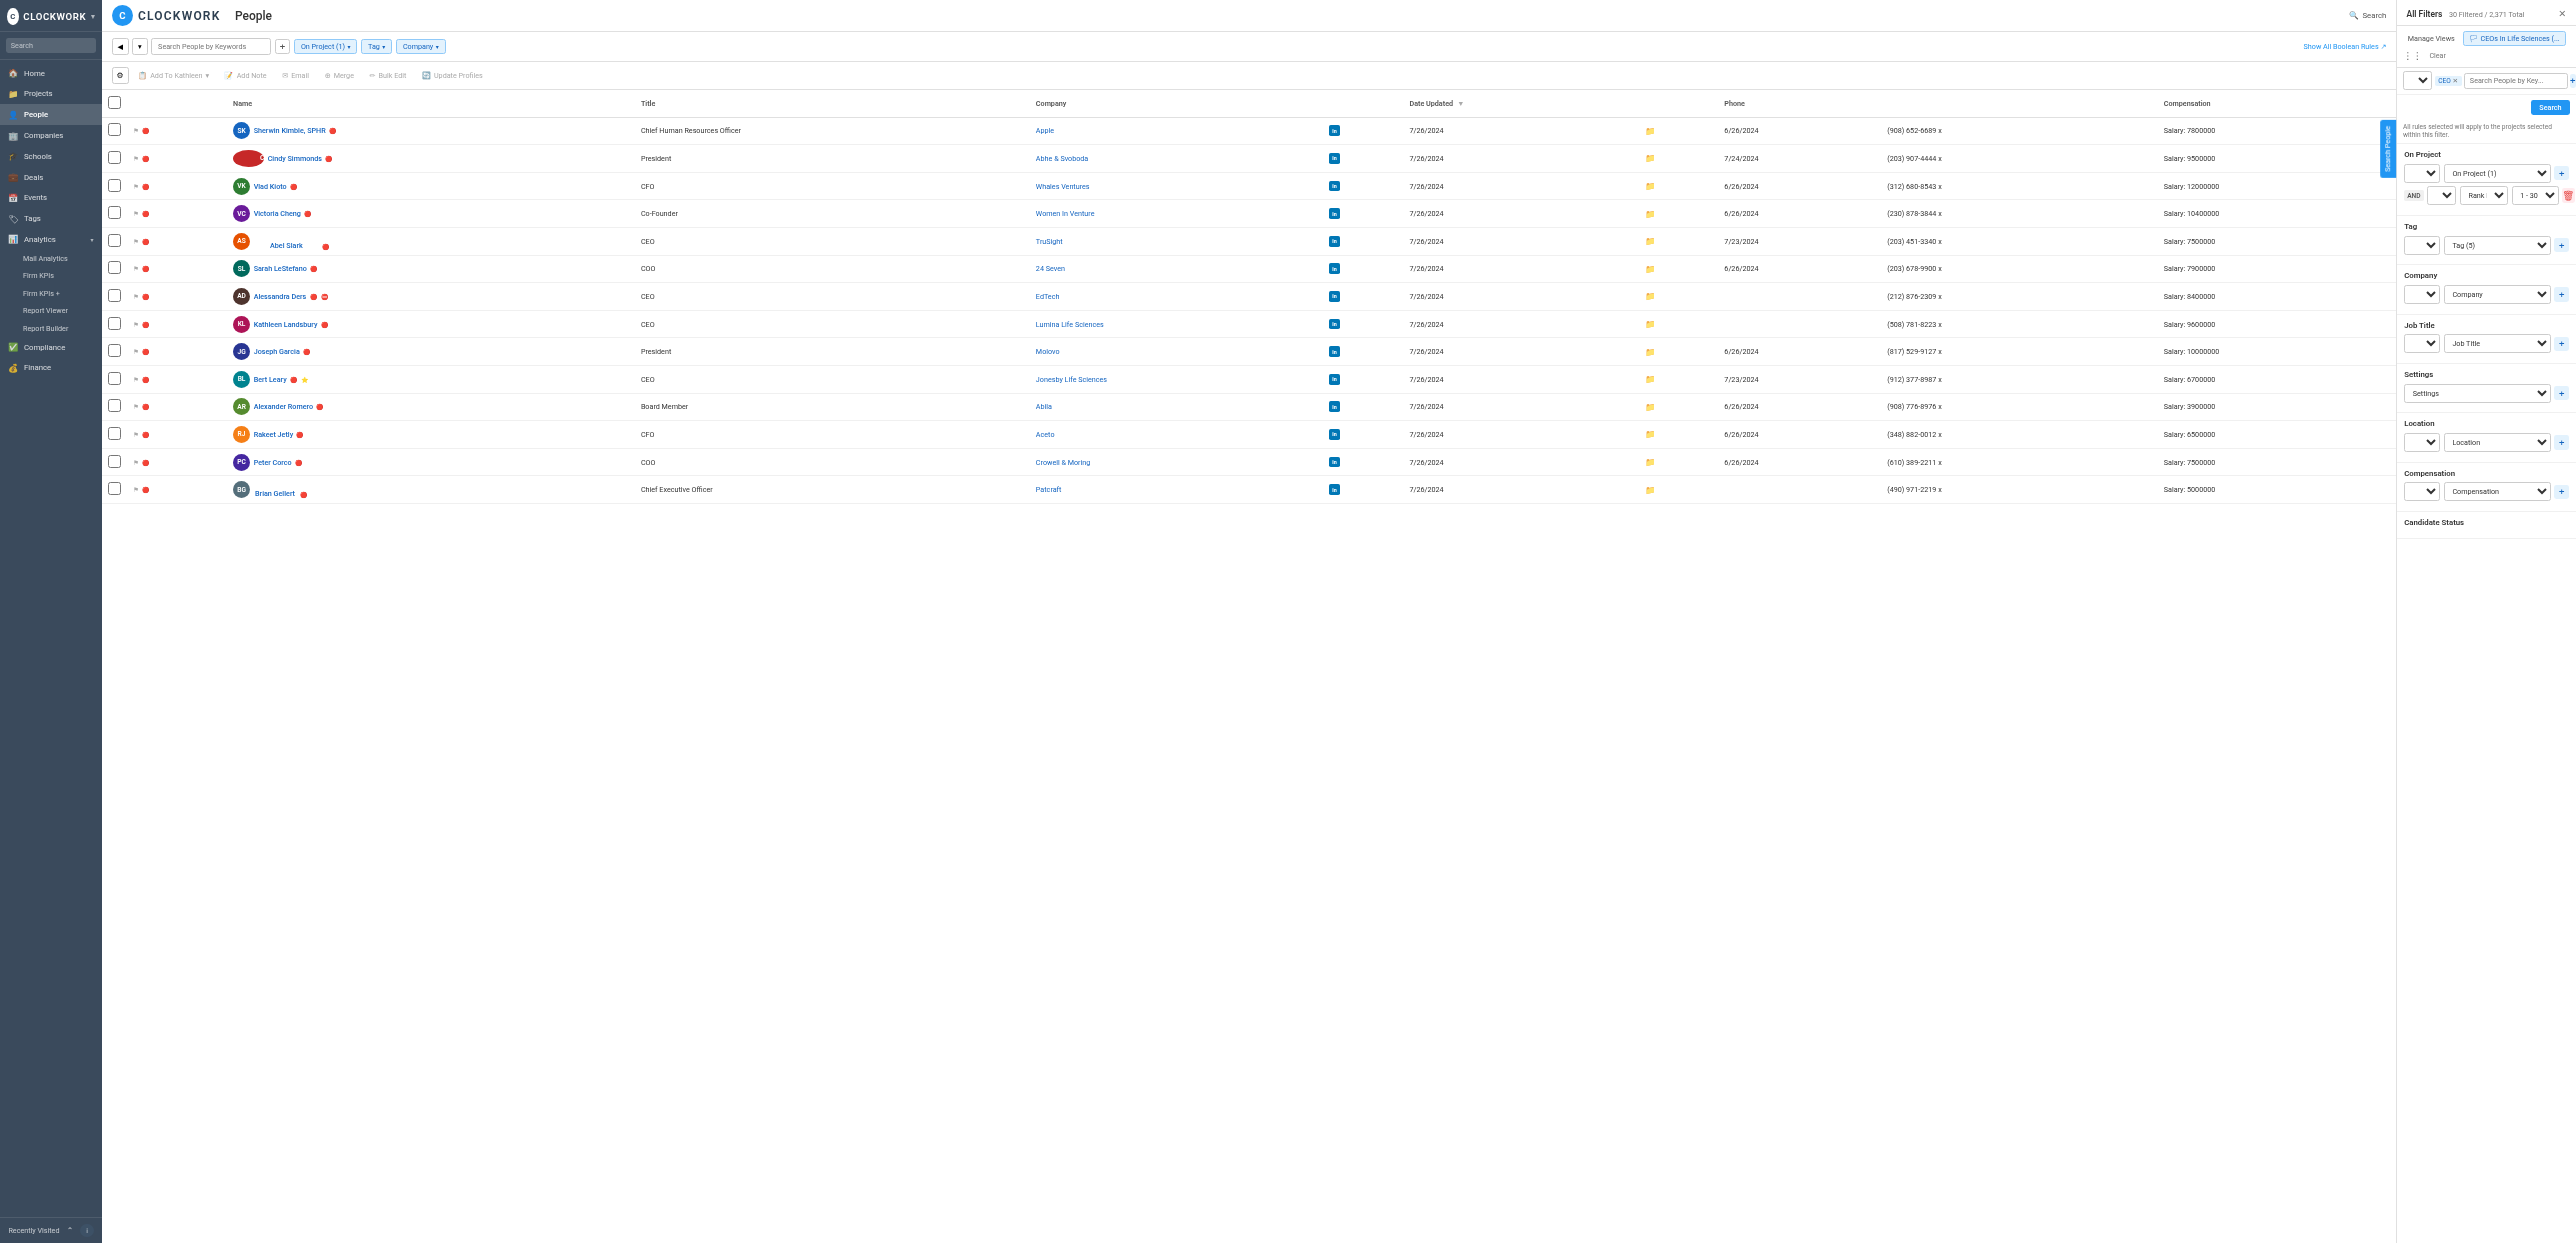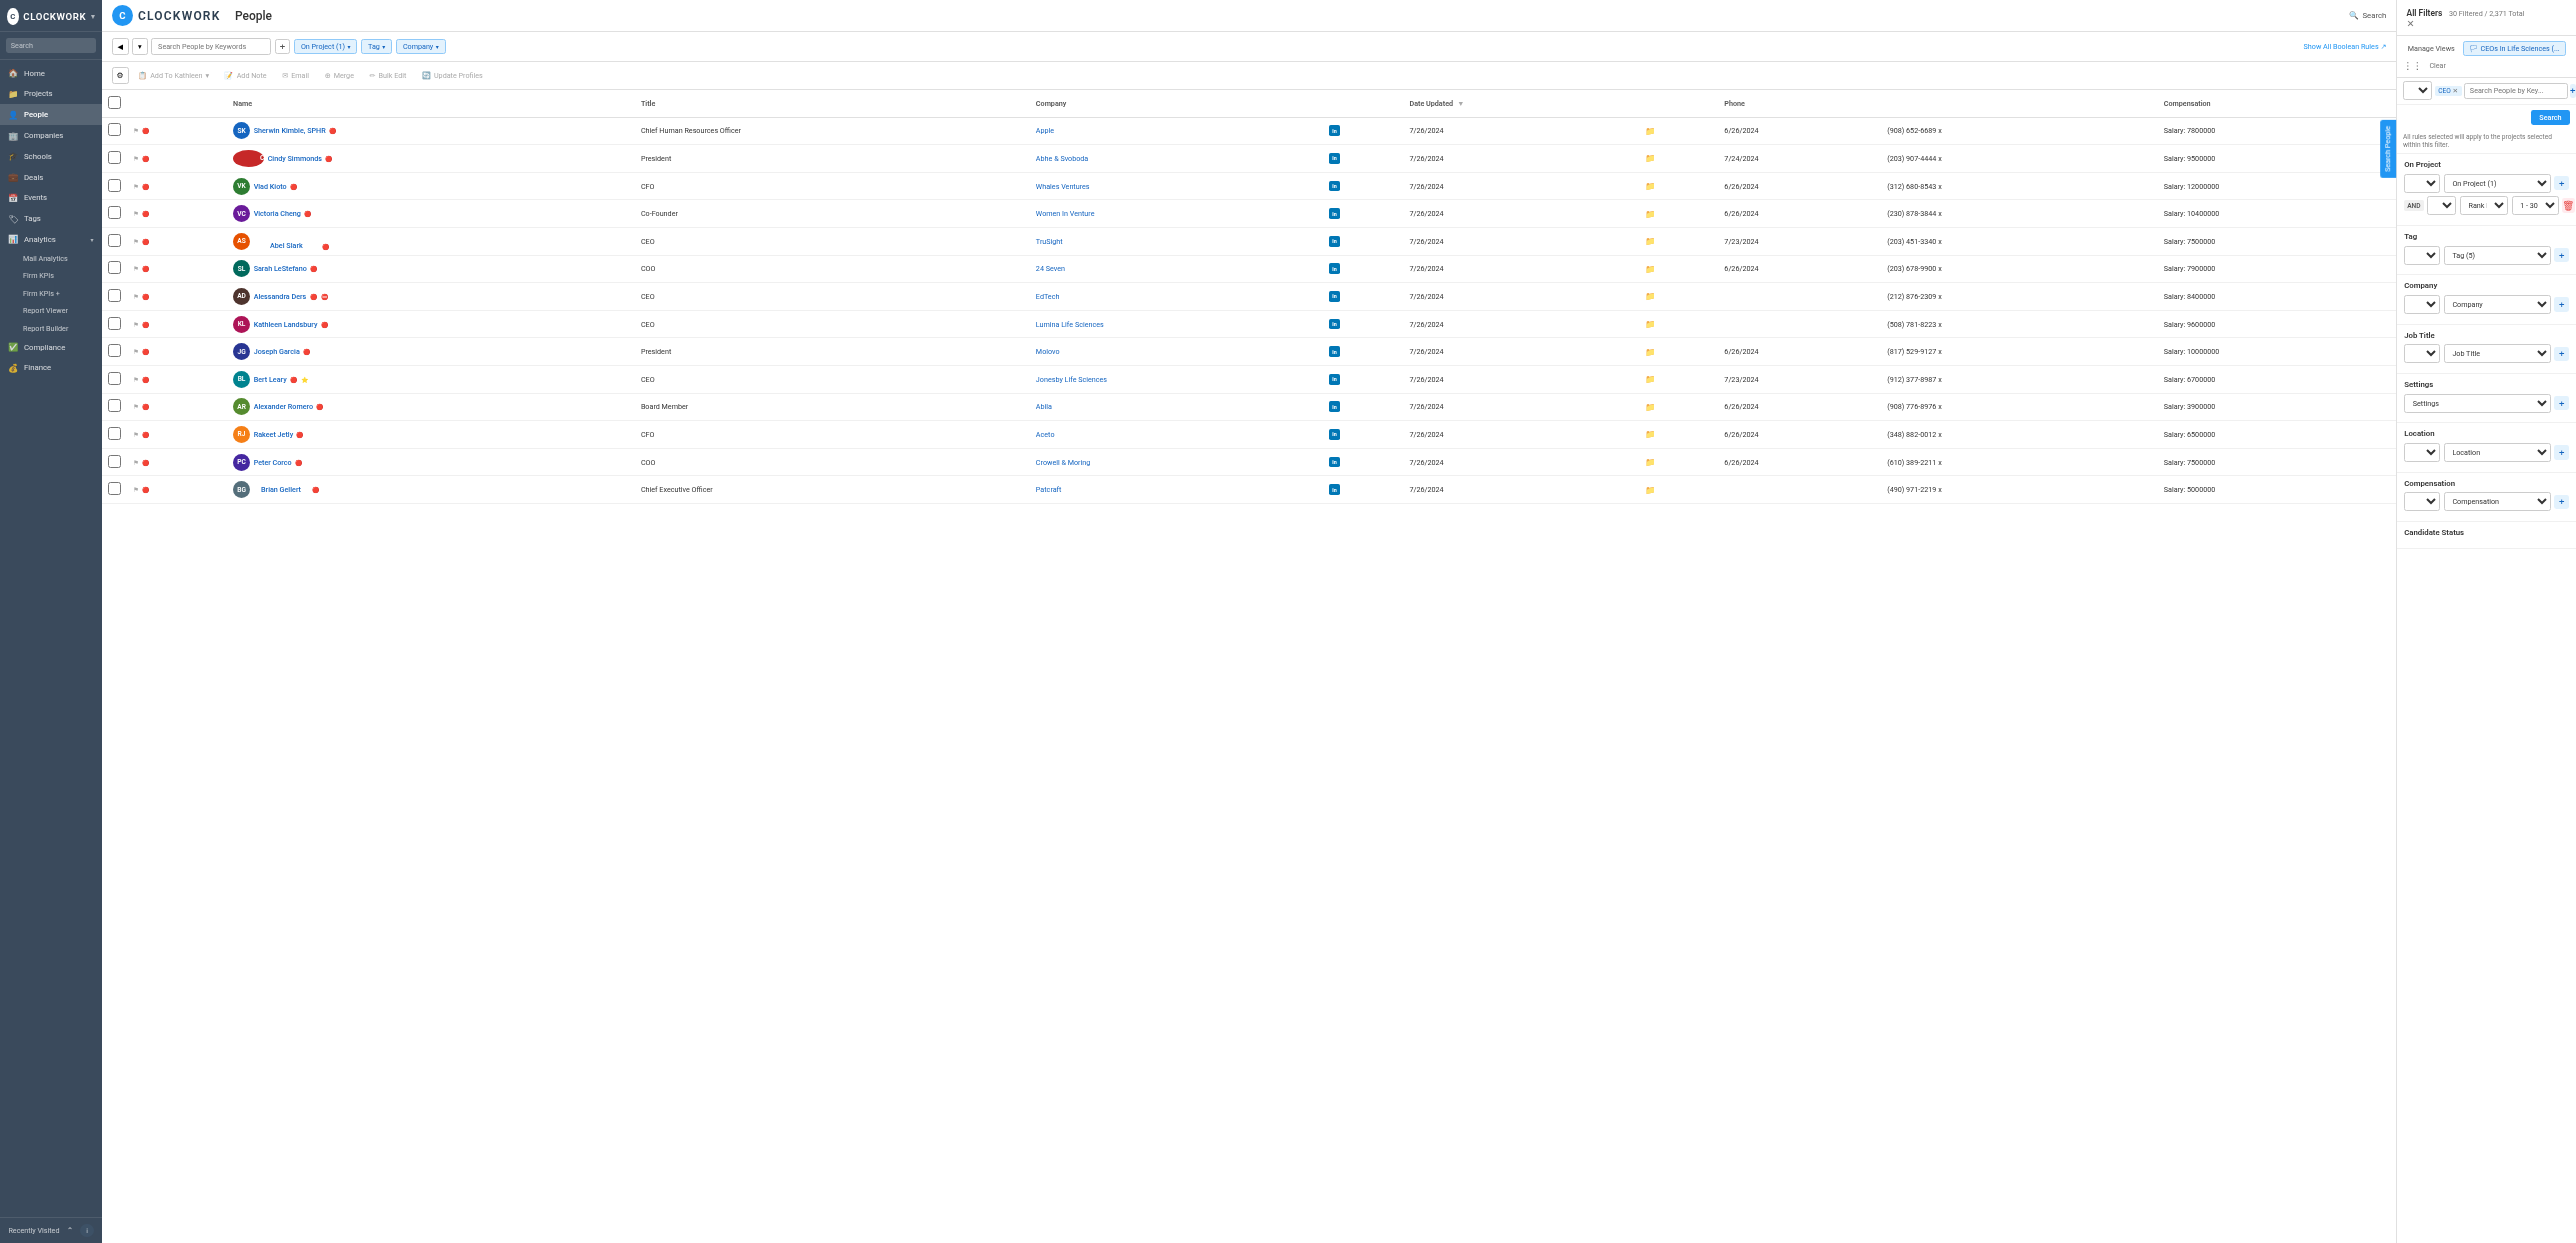--- a/index.html
+++ b/index.html
@@ -247,24 +247,23 @@
     .right-panel {
       width: 180px;
       background: white;
       border-left: 0.6px solid #e0e0e0;
       display: flex;
       flex-direction: column;
       overflow-y: auto;
       flex-shrink: 0;
     }
     .panel-header {
-      display: flex; align-items: flex-start; justify-content: space-between;
+      display: flex; align-items: flex-end; justify-content: space-between;
       padding: 8.4px 9.6px 6px;
       border-bottom: 0.6px solid #e0e0e0;
-      flex-direction: column;
     }
     .panel-title { font-size: 8.4px; font-weight: 600; color: #333; }
     .panel-count { font-size: 7.2px; color: #777; }
     .panel-close { cursor: pointer; color: #777; font-size: 9.6px; }
     .panel-toolbar {
       display: flex; align-items: center; gap: 3.6px;
       padding: 4.8px 6px;
       border-bottom: 0.6px solid #e0e0e0;
       flex-wrap: wrap;
     }
@@ -978,21 +977,21 @@
   </tr>
           <tr>
     <td class="col-narrow">
       <input type="checkbox" style="">
     </td>
     <td>
       <span style="color:#aaa;font-size:6.6px;cursor:pointer">⚑</span>
       <span style="color:#e53935;font-size:6px;margin-left:1.2px">🔴</span>
     </td>
     <td>
-      <div style="display:flex;align-items:center;gap:11px">
+      <div style="display:flex;align-items:flex-end;gap:5px">
         <div class="avatar av-gray">BG</div>
         <span class="person-name">Brian Gellert</span>
         <span style="color:#e53935;font-size:6px">🔴</span>
 
       </div>
     </td>
     <td><span>Chief Executive Officer</span></td>
     <td><span style="color:#1565c0;cursor:pointer">Patcraft</span></td>
     <td>
       <div class="li-icon">in</div>

